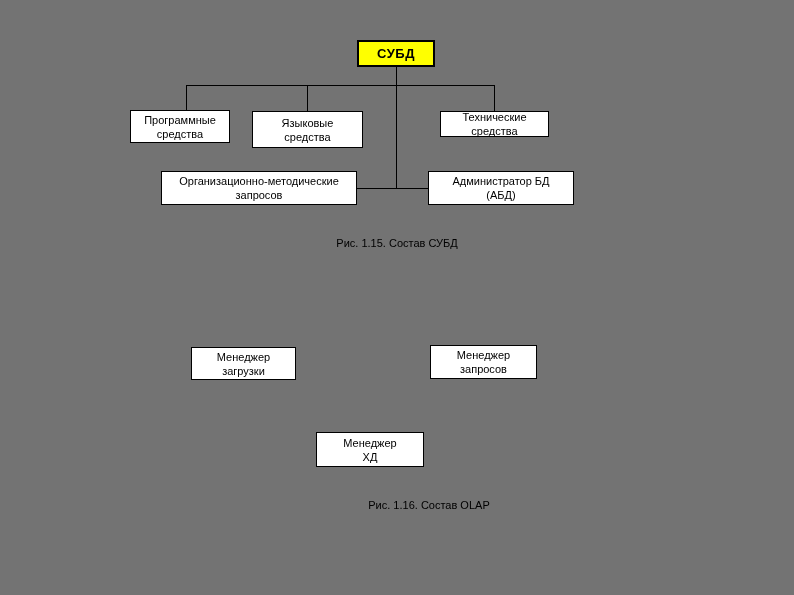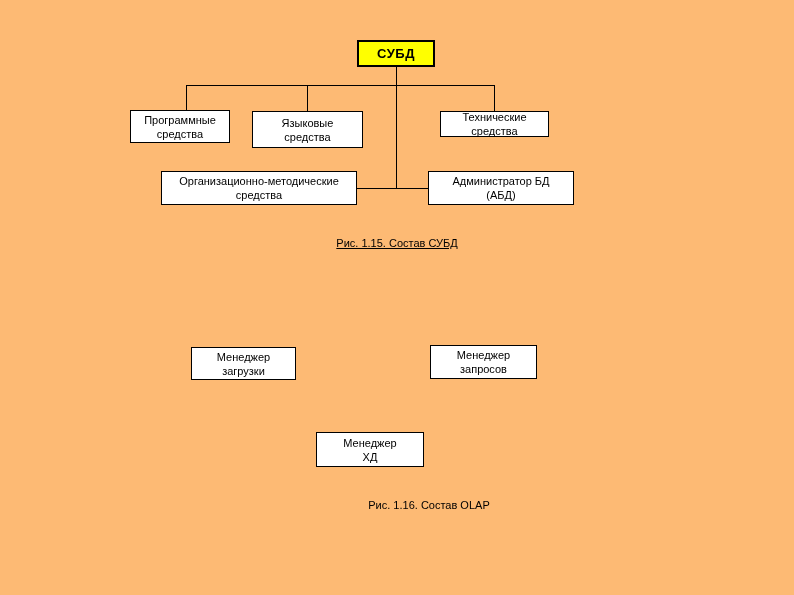--- a/index.html
+++ b/index.html
@@ -11,21 +11,21 @@
   body {
     font-family: "Liberation Sans", "DejaVu Sans", sans-serif;
     color: #000000;
     -webkit-font-smoothing: none;
   }
   #page {
     position: relative;
     width: 794px;
     height: 595px;
     overflow: hidden;
-    background: #fdba74;
+    background: #737373;
   }
 
   
   .node {
     position: absolute;
     box-sizing: border-box;
     border: 1px solid #000000;
     background: #ffffff;
     display: flex;
     align-items: center;
@@ -91,26 +91,26 @@
     <div class="node" style="left:130px; top:110px; width:100px; height:33px;">Программные
 средства</div>
 
     <div class="node" style="left:252px; top:111px; width:111px; height:37px;">Языковые
 средства</div>
 
     <div class="node" style="left:440px; top:111px; width:109px; height:26px;">Технические
 средства</div>
 
     <div class="node" style="left:161px; top:171px; width:196px; height:34px;">Организационно-методические
-средства</div>
+запросов</div>
 
     <div class="node" style="left:428px; top:171px; width:146px; height:34px;">Администратор БД
 (АБД)</div>
 
-    <div class="caption" style="left:0px; top:236px; width:794px;text-decoration:underline;">Рис. 1.15. Состав СУБД</div>
+    <div class="caption" style="left:0px; top:236px; width:794px;">Рис. 1.15. Состав СУБД</div>
   </div>
 
   <div class="fig">
 
     <div class="node" style="left:191px; top:347px; width:105px; height:33px;">Менеджер
 загрузки</div>
 
     <div class="node" style="left:430px; top:345px; width:107px; height:34px;">Менеджер
 запросов</div>
 

